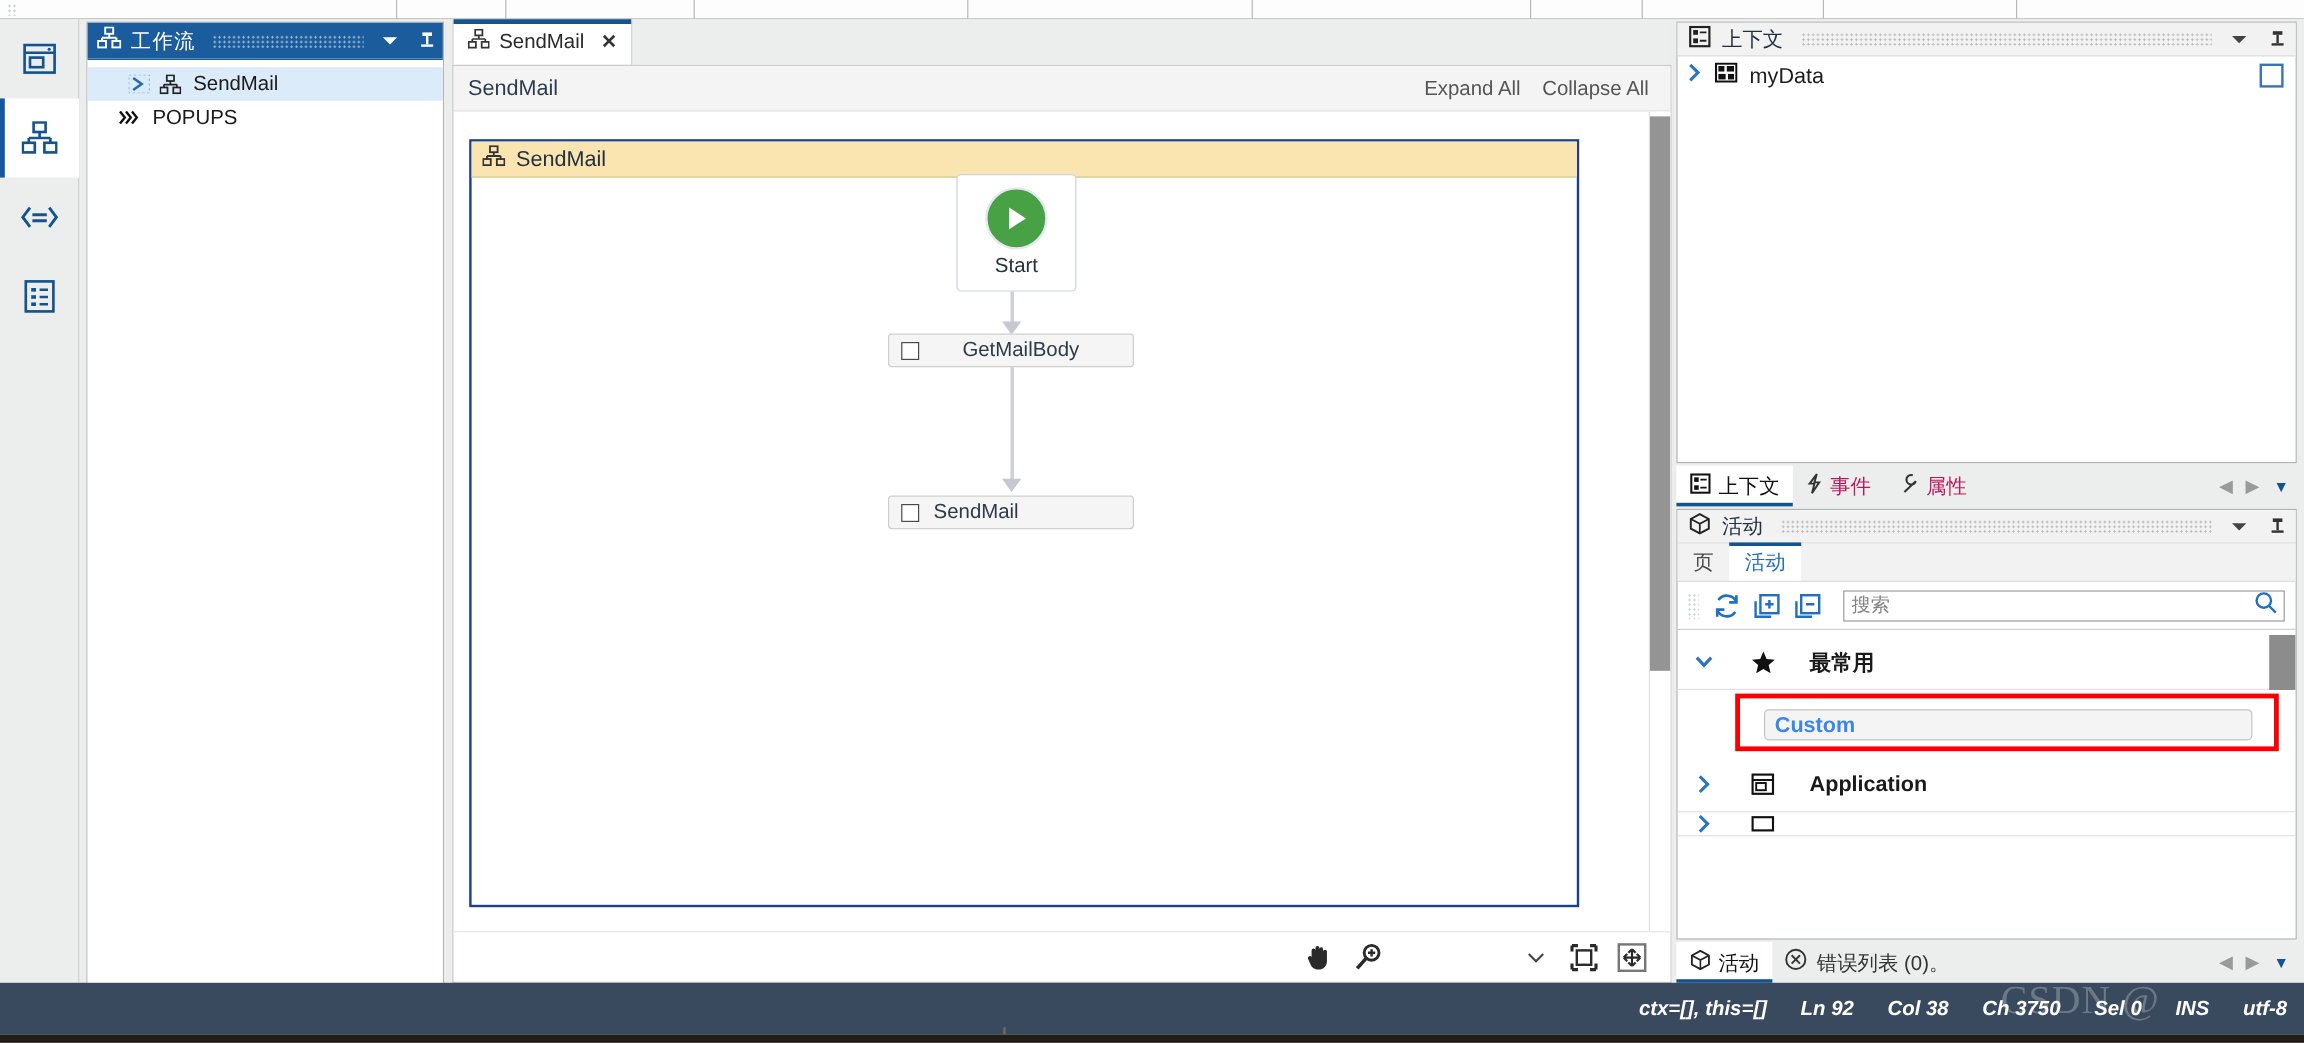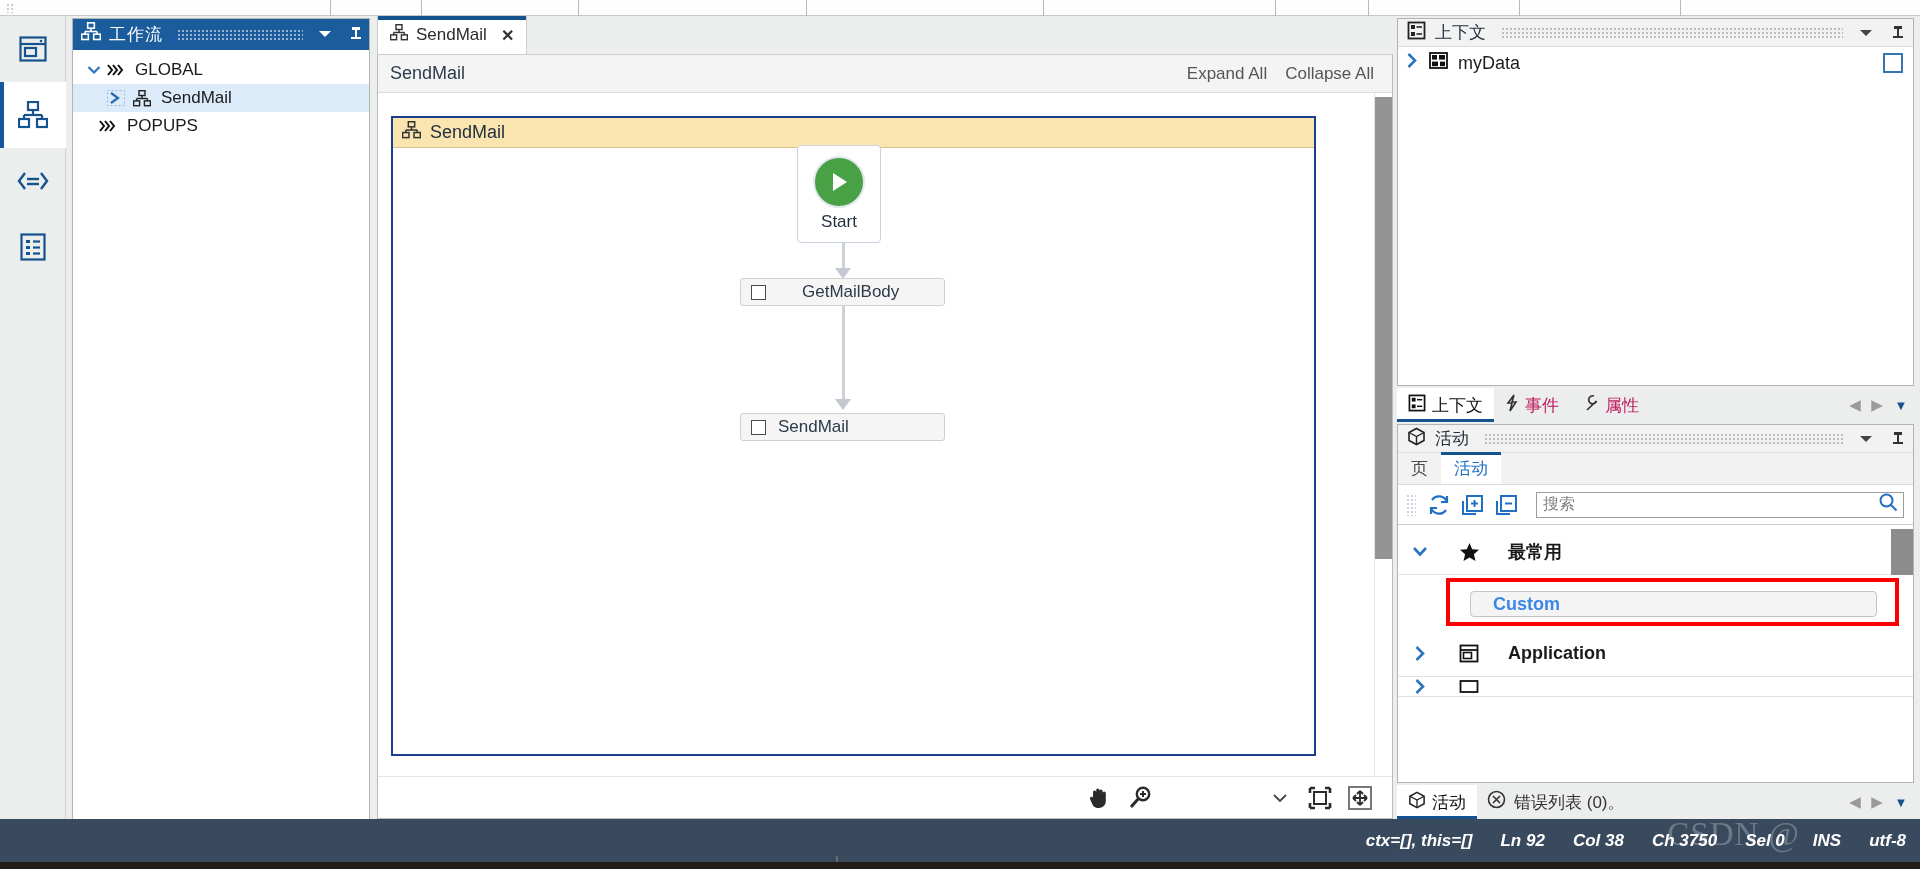--- a/index.html
+++ b/index.html
@@ -109,21 +109,21 @@
     position:absolute; left:13px; top:23px; width:925px; height:640px;
     border:2px solid #1a3f8f; background:#fff;
   }
   .flowbox .fb-head{
     height:30px; background:#fae5b0; border-bottom:1px solid #d8c48c;
     display:flex; align-items:center; gap:9px; padding-left:9px;
     font-size:18px; color:#23303f;
   }
 
   .node-start{
-    position:absolute; left:404px; top:27px; width:84px; height:98px;
+    position:absolute; left:404px; top:27px; width:100px; height:98px;
     border:1px solid #c9d3e4; border-radius:4px; background:#fff;
     display:flex; flex-direction:column; align-items:center; justify-content:center; gap:4px;
     cursor:pointer;
   }
   .node-start .circ{
     width:52px; height:52px; border-radius:50%; background:#49a146;
     border:2px solid #e3e8ef;
     display:flex; align-items:center; justify-content:center;
   }
   .node-start .lbl{ font-size:17px; color:#26313f; }
@@ -220,42 +220,42 @@
     width:10px; height:22px; margin-right:6px;
     background-image:radial-gradient(#c9d4e0 1px, transparent 1px); background-size:4px 4px;
   }
   .act-tools .ti{ width:34px; height:34px; display:flex; align-items:center; justify-content:center; cursor:pointer; }
   .searchbox{
     margin-left:12px; flex:1; margin-right:9px; height:26px;
     border:1px solid #9c9c9c; background:#fff; display:flex; align-items:center; padding:0 5px 0 6px;
   }
   .searchbox input{
     flex:1; border:0; outline:0; font-size:16px; color:#222;
-    font-family:Liberation Mono, monospace; background:transparent;
+    font-family:Liberation Serif, serif; background:transparent;
   }
   .searchbox input::placeholder{ color:#828282; }
 
   .act-list{ position:absolute; left:0; right:0; top:104px; bottom:0; overflow:hidden; }
   .grp{
     display:flex; align-items:center; height:46px; gap:28px; padding-left:12px;
     border-bottom:1px solid #e2e2e2; cursor:pointer; position:relative;
   }
   .grp .chev{ width:20px; color:#2a74c0; display:flex; align-items:center; justify-content:center; }
   .grp .gi{ width:22px; display:flex; align-items:center; justify-content:center; }
   .grp .gl{ font-size:18px; font-weight:bold; color:#1a1a1a; }
 
   .custom-wrap{ position:relative; height:56px; }
   .custom-hl{
     position:absolute; left:48px; right:14px; top:3px; height:48px;
     border:4px solid #fb0000; background:#fff;
   }
   .custom-btn{
     position:absolute; left:72px; right:36px; top:16px; height:26px;
     background:#f4f4f4; border:1px solid #c4c4c4; border-radius:4px;
-    display:flex; align-items:center; padding-left:22px;
+    display:flex; align-items:center; padding-left:8px;
     font-size:18px; font-weight:bold; color:#3b87e8; cursor:pointer;
   }
 
   .act-scroll{ position:absolute; right:0; top:0; width:22px; height:46px; background:#8c8c8c; }
 
   .err-strip{
     position:absolute; left:4px; right:6px; bottom:0; height:34px;
     background:#eceded; display:flex; align-items:center;
   }
   .err-strip .t{
@@ -371,33 +371,20 @@
     <span class="hbtn" style="margin-left:8px">
       <svg width="14" height="16" viewBox="0 0 14 16">
           <rect x="3" y="1" width="8" height="3" fill="#fff"></rect>
           <rect x="6" y="4" width="2" height="7" fill="#fff"></rect>
           <rect x="2" y="11" width="10" height="2" fill="#fff"></rect>
         </svg>
     </span>
   </div>
   <div class="wf-body">
 
-    <div class="tree-row tree-ind-1">
-      <span class="tw">
-        <svg width="14" height="10" viewBox="0 0 14 10">
-            <path d="M1.5 2 L7 7.5 L12.5 2" fill="none" stroke="#2a74c0" stroke-width="2.2"></path>
-          </svg>
-      </span>
-      <span class="tw">
-        <svg width="18" height="12" viewBox="0 0 18 12">
-            <path d="M1 1 L5 6 L1 11 M6 1 L10 6 L6 11 M11 1 L15 6 L11 11" fill="none" stroke="#111" stroke-width="2"></path>
-          </svg>
-      </span>
-      <span class="tree-lbl">GLOBAL</span>
-    </div>
 
     <div class="tree-row tree-ind-2 sel">
       <span class="tw">
         <svg width="18" height="16" viewBox="0 0 18 16">
             <rect x="0.5" y="0.5" width="17" height="15" fill="none" stroke="#9ab8d6" stroke-width="1" stroke-dasharray="2 2"></rect>
             <path d="M4 3 L11 8 L4 13" fill="none" stroke="#2a6bb0" stroke-width="2.2"></path>
           </svg>
       </span>
       <span class="tw" style="margin-left:4px">
         <svg width="18" height="17" viewBox="0 0 30 28">

